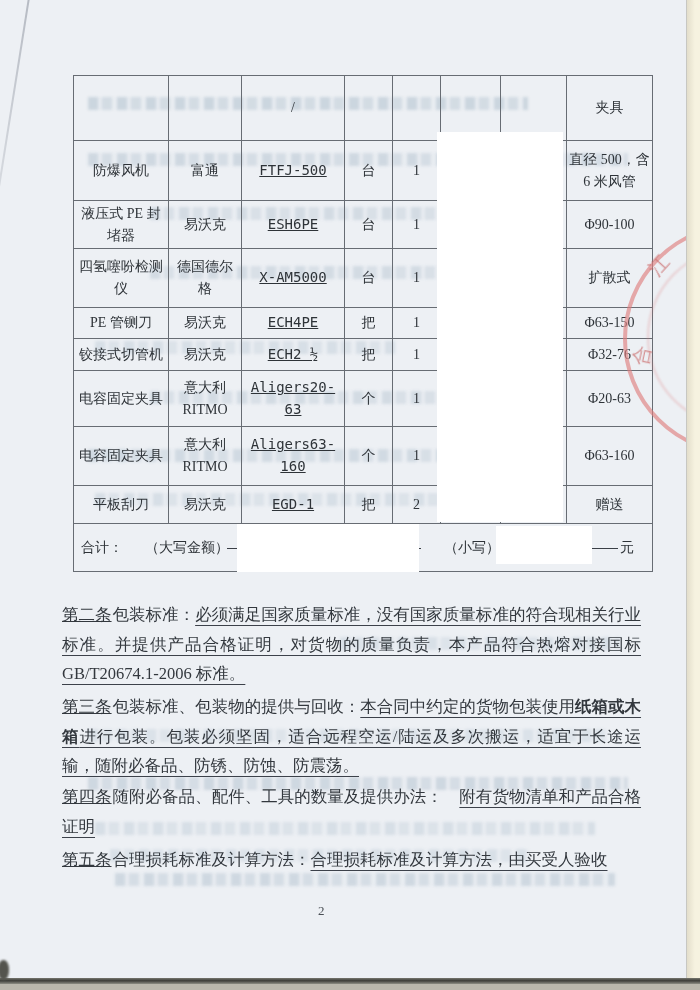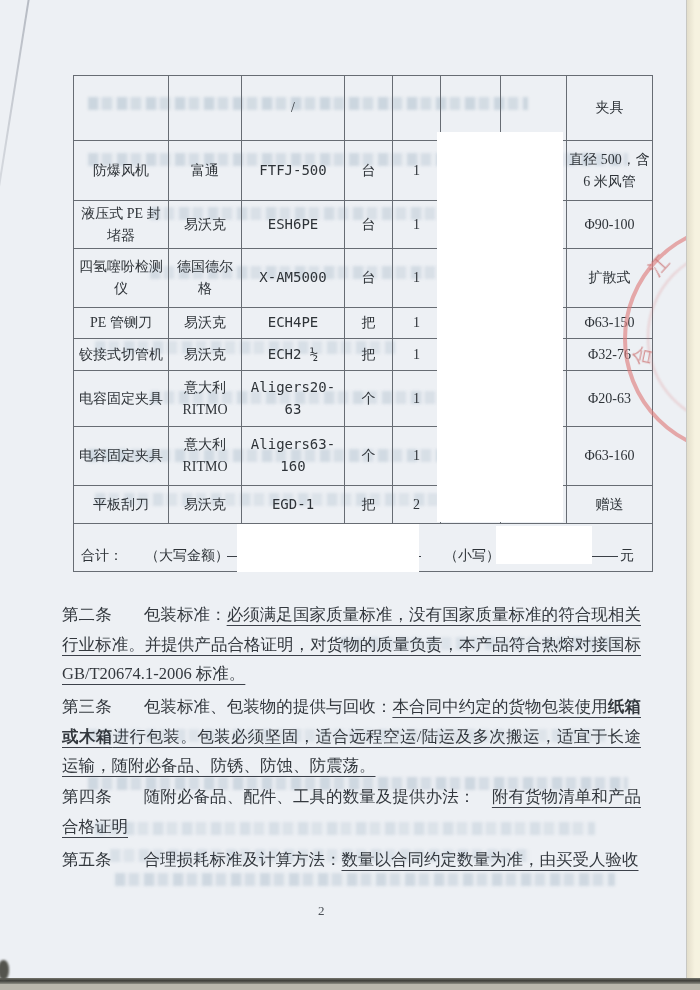--- a/index.html
+++ b/index.html
@@ -22,24 +22,24 @@
   .bleed{position:absolute;height:13px;filter:blur(1.8px);z-index:0;
       background:repeating-linear-gradient(90deg,rgba(104,134,160,.28) 0 10px,rgba(104,134,160,.05) 10px 14px,
       rgba(104,134,160,.22) 14px 24px,rgba(104,134,160,.03) 24px 29px);}
 
   
   #contract-table{position:absolute;left:73px;top:75px;width:579px;border-collapse:collapse;
       table-layout:fixed;z-index:1;}
   #contract-table td{border:1px solid #676c73;text-align:center;vertical-align:middle;
       font-size:14px;line-height:1.55;padding:1px 2px;overflow:hidden;}
   #contract-table .header-row td{height:62px;}
-  .mono{font-family:"DejaVu Sans Mono","Liberation Mono",monospace;font-size:12.5px;}
+  .mono{font-family:"DejaVu Sans Mono","Liberation Mono",monospace;font-size:12.5px;text-decoration:underline;}
   .spec-cell{font-size:13.5px;}
   .total-cell{position:relative;height:45px;font-size:16px;}
-  .total-cell span{position:absolute;top:50%;transform:translateY(-50%);white-space:nowrap;margin-top:8px;}
+  .total-cell span{position:absolute;top:50%;transform:translateY(-50%);white-space:nowrap;}
   .tc-label{left:7px;}
   .tc-words{left:71px;}
   .tc-line1{left:153px;width:194px;height:1px;top:34px;transform:none;border-bottom:1px solid #3a3f46;}
   .tc-figs{left:370px;}
   .tc-line2{left:514px;width:30px;height:1px;top:34px;transform:none;border-bottom:1px solid #3a3f46;}
   .tc-yuan{left:546px;}
 
   
   .redact{position:absolute;background:#ffffff;z-index:2;}
   #redact-main{left:437px;top:132px;width:126px;height:390px;}
@@ -51,21 +51,21 @@
       border-radius:50%;z-index:3;filter:blur(.7px);}
   .stamp-inner{position:absolute;left:647px;top:247px;width:176px;height:176px;border:2px solid rgba(222,128,128,.3);
       border-radius:50%;z-index:3;filter:blur(.9px);}
   .stamp-char{position:absolute;z-index:3;color:rgba(203,108,108,.7);font-size:20px;filter:blur(.5px);}
   #stamp-char-0{left:649px;top:252px;transform:rotate(-48deg);}
   #stamp-char-1{left:632px;top:342px;transform:rotate(-78deg);}
 
   
   .clause{position:absolute;left:62px;width:579px;margin:0;text-align:justify;
       font-size:16.5px;line-height:29.5px;z-index:1;color:#33383e;}
-  .clause-num{margin-right:32px;}
+  .clause-num{margin-right:1px;text-decoration:underline;}
   .u{text-decoration:underline;text-underline-offset:5px;text-decoration-thickness:1px;text-decoration-color:#3c414a;}
   .b{font-weight:bold;}
 
   #page-number{position:absolute;left:318px;top:903px;font-size:13px;color:#4a4f55;z-index:1;}
 </style>
 </head>
 <body>
 
 <div id="page">
 
@@ -208,21 +208,21 @@
 
   <div class="stamp-circle"></div>
   <div class="stamp-inner"></div>
   <span class="stamp-char" id="stamp-char-0">江</span>
   <span class="stamp-char" id="stamp-char-1">合</span>
 
   <div id="clauses">
       <p class="clause" style="top: 600px;"><span class="clause-num">第二条</span><span class="clause-body"><span class="">包装标准：</span><span class="u">必须满足国家质量标准，没有国家质量标准的符合现相关行业标准。并提供产品合格证明，对货物的质量负责，本产品符合热熔对接国标GB/T20674.1-2006 标准。</span></span></p>
       <p class="clause" style="top: 692px;"><span class="clause-num">第三条</span><span class="clause-body"><span class="">包装标准、包装物的提供与回收：</span><span class="u">本合同中约定的货物包装使用</span><span class="u b">纸箱或木箱</span><span class="u">进行包装。包装必须坚固，适合远程空运/陆运及多次搬运，适宜于长途运输，随附必备品、防锈、防蚀、防震荡。</span></span></p>
       <p class="clause" style="top: 782px;"><span class="clause-num">第四条</span><span class="clause-body"><span class="">随附必备品、配件、工具的数量及提供办法：　</span><span class="u">附有货物清单和产品合格证明</span></span></p>
-      <p class="clause" style="top: 845px;"><span class="clause-num">第五条</span><span class="clause-body"><span class="">合理损耗标准及计算方法：</span><span class="u">数量以合同约定数量为准，由买受人验收</span></span></p>
+      <p class="clause" style="top: 845px;"><span class="clause-num">第五条</span><span class="clause-body"><span class="">合理损耗标准及计算方法：</span><span class="u">合理损耗标准及计算方法，由买受人验收</span></span></p>
     </div>
 
   <div id="page-number">2</div>
 
   <div class="right-edge"></div>
   <div class="right-band"></div>
   <div class="bottom-band"></div>
   <div class="bottom-rest"></div>
   <div class="corner-blob"></div>
 </div>

